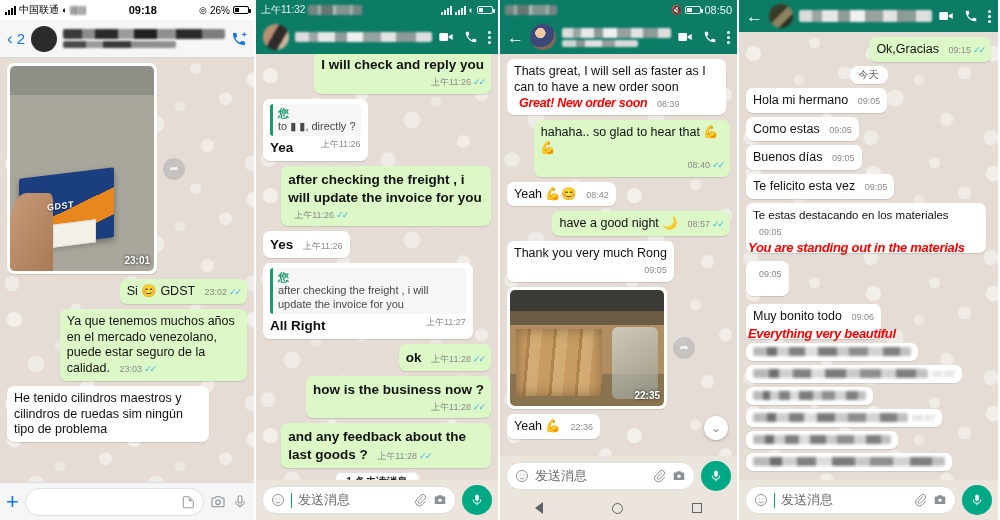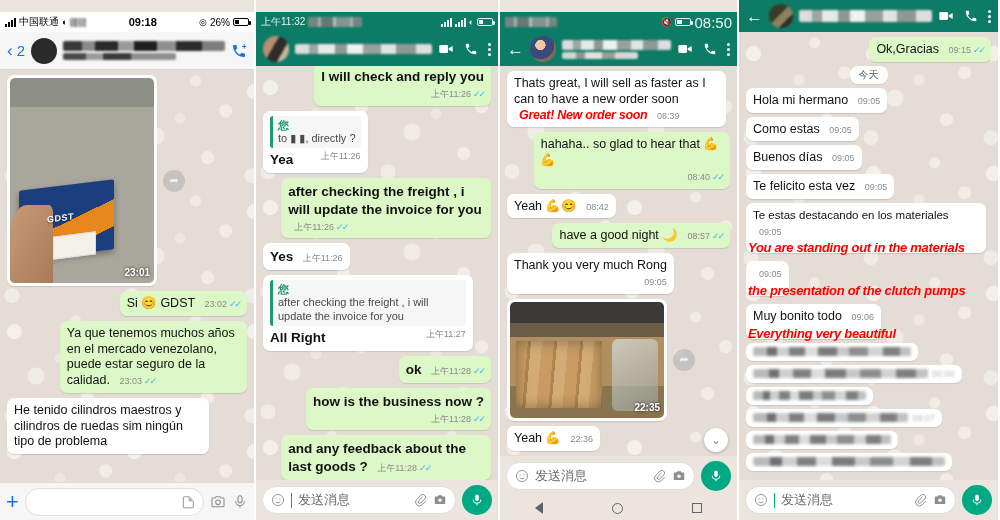--- a/index.html
+++ b/index.html
@@ -28,21 +28,20 @@
   .p3 { width: 239px; }
   .p4 { width: 261px; }
 
   
   .statusbar {
     height: 20px;
     display: flex; align-items: center; justify-content: space-between;
     padding: 8px 5px;
     font-size: 10px;
     flex: none;
-    margin-top: 12px;
   }
   .statusbar.ios { background: #ffffff; color: #000; }
   .statusbar.droid { background: #0c7c66; color: #eaf5f1; }
   .sb-left, .sb-right { display: flex; align-items: center; gap: 3px; }
   .sb-mid { font-weight: bold; font-size: 11px; }
   .sig { display: inline-flex; align-items: flex-end; gap: 1px; height: 9px; }
   .sig i { display: block; width: 2px; background: currentColor; }
   .sig i:nth-child(1){height:3px}.sig i:nth-child(2){height:5px}
   .sig i:nth-child(3){height:7px}.sig i:nth-child(4){height:9px}
   .batt {
@@ -565,21 +564,21 @@
   </div>
 
   <div class="panel p3">
     <div class="statusbar droid">
       <div class="sb-left">
         <span class="blurtext" style="width:52px;height:10px"></span>
       </div>
       <div class="sb-right">
         <span class="tiny-ico">🔇</span>
         <span class="batt"></span>
-        <span style="font-size:15px">08:50</span>
+        <span style="font-size:11px">08:50</span>
       </div>
     </div>
 
     <div class="chathdr green">
       <span class="hdr-back">←</span>
       <span class="avatar p3av"></span>
       <span class="hdr-title">
         <span class="hdr-name"></span>
         <span class="hdr-sub"></span>
       </span>
@@ -800,21 +799,20 @@
             </span>
           <span class="annot big" style="position:absolute;left:2px;bottom:-3px;white-space:nowrap">You are standing out in the materials</span>
         </div>
       </div>
 
       <div class="row in" style="position:relative;margin-top:4px">
         <div class="bub in wide" style="padding-bottom:14px">
           <span class="meta">
               <span>09:05</span>
             </span>
-          <span class="annot big" style="position:absolute;left:2px;bottom:-3px;white-space:nowrap">the presentation of the clutch pumps</span>
         </div>
       </div>
 
       <div class="row in" style="position:relative;margin-top:4px">
         <div class="bub in" style="padding-bottom:14px">
           <span>Muy bonito todo</span>
           <span class="meta">
               <span>09:06</span>
             </span>
           <span class="annot big" style="position:absolute;left:2px;bottom:-4px;white-space:nowrap">Everything very beautiful</span>

